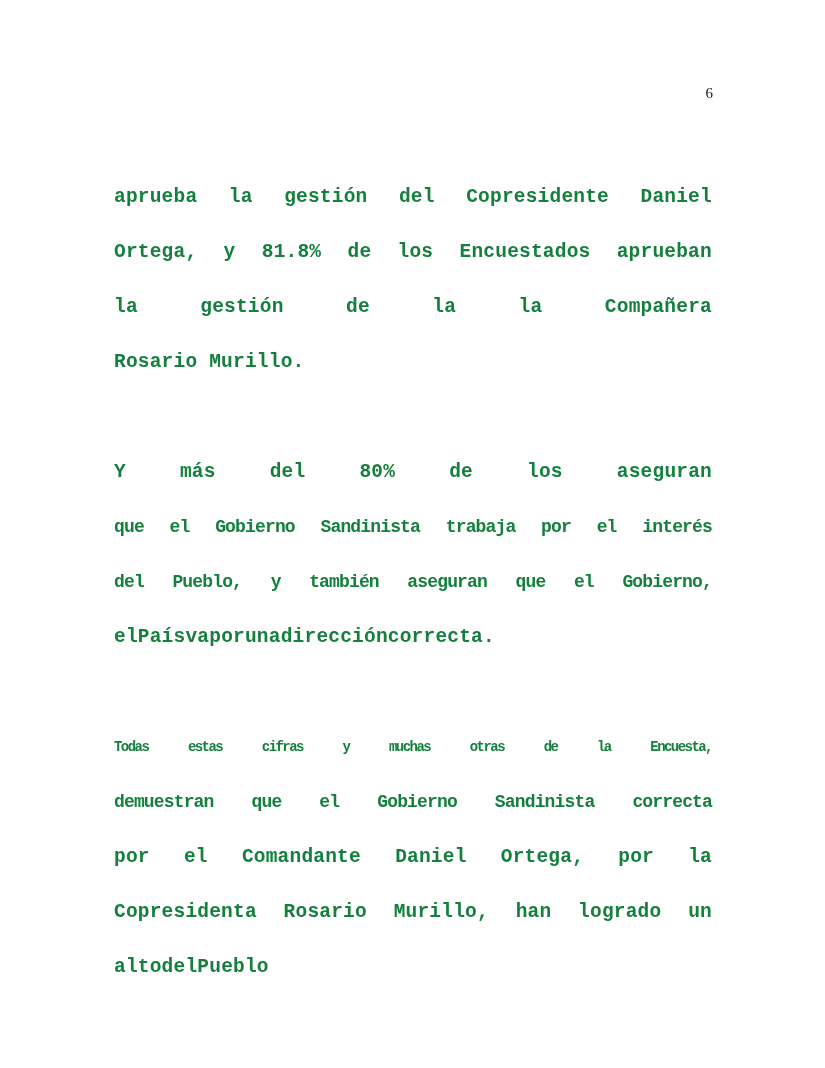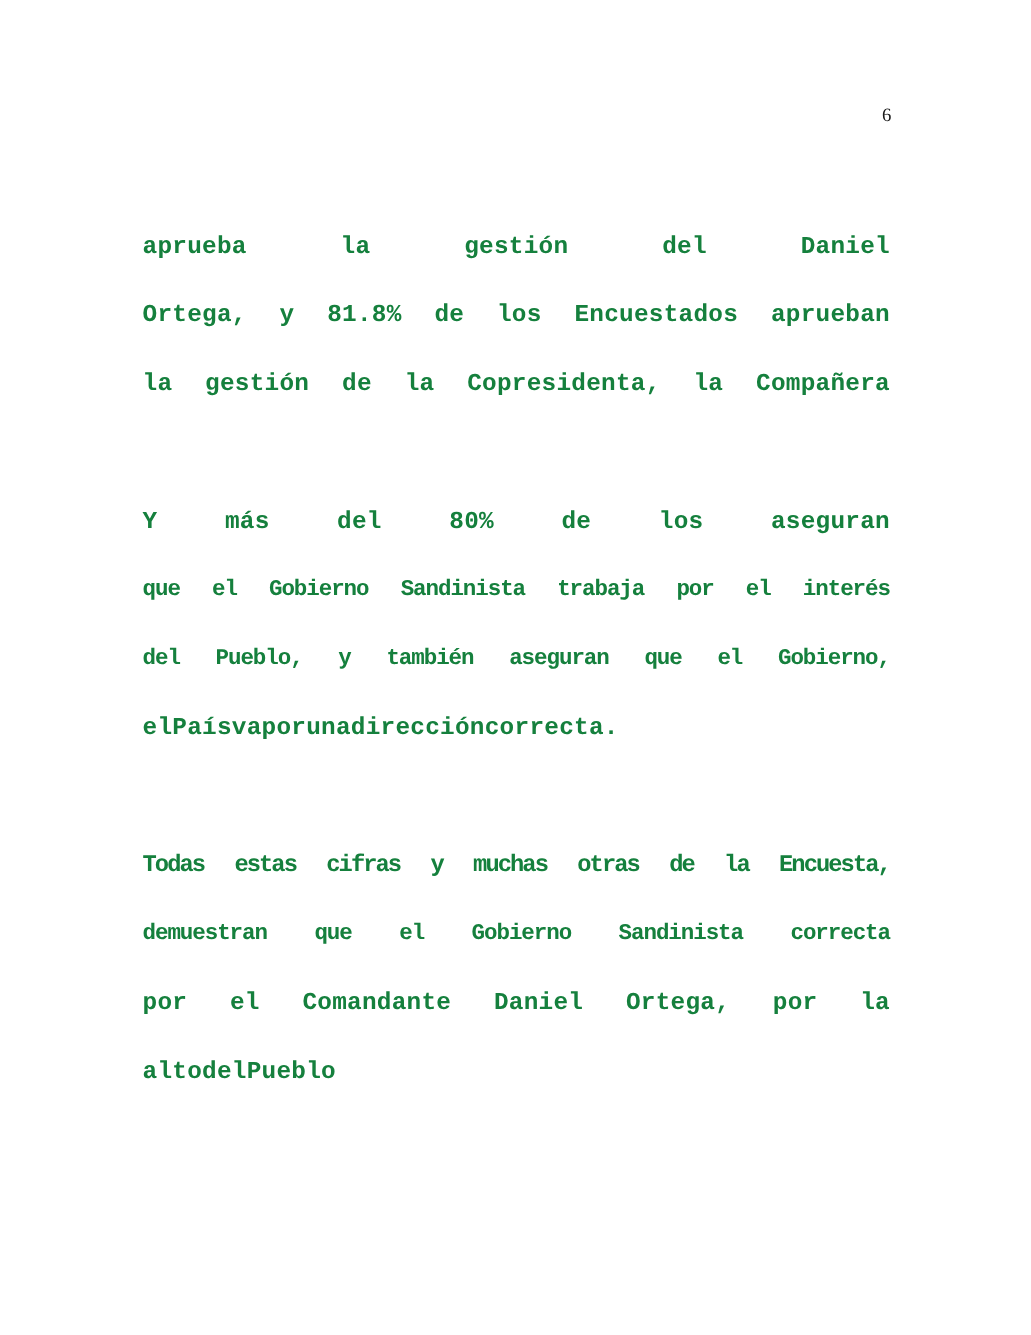--- a/index.html
+++ b/index.html
@@ -67,44 +67,46 @@
   }
   .w {
     display: inline-block;
   }
   
   .line.cond {
     font-size: 18px;
     letter-spacing: -0.85px;
   }
   .line.cond2 {
-    font-size: 19px;
+    font-size: 14px;
     letter-spacing: -1.55px;
   }
 </style>
 </head>
 <body>
 
 <div id="page">
 
   <div id="page-number">6</div>
 
   <div id="body-text">
       <div class="para">
-        <div class="line justify"><span class="w">aprueba</span><span class="w">la</span><span class="w">gestión</span><span class="w">del</span><span class="w">Daniel</span></div>
+        <div class="line justify"><span class="w">aprueba</span><span class="w">la</span><span class="w">gestión</span><span class="w">del</span><span class="w">Copresidente</span><span class="w">Daniel</span></div>
         <div class="line justify"><span class="w">Ortega,</span><span class="w">y</span><span class="w">81.8%</span><span class="w">de</span><span class="w">los</span><span class="w">Encuestados</span><span class="w">aprueban</span></div>
-        <div class="line justify"><span class="w">la</span><span class="w">gestión</span><span class="w">de</span><span class="w">la</span><span class="w">Copresidenta,</span><span class="w">la</span><span class="w">Compañera</span></div>
+        <div class="line justify"><span class="w">la</span><span class="w">gestión</span><span class="w">de</span><span class="w">la</span><span class="w">la</span><span class="w">Compañera</span></div>
+        <div class="line last"><span class="w">Rosario Murillo.</span></div>
       </div>
       <div class="para">
         <div class="line justify"><span class="w">Y</span><span class="w">más</span><span class="w">del</span><span class="w">80%</span><span class="w">de</span><span class="w">los</span><span class="w">aseguran</span></div>
         <div class="line justify cond"><span class="w">que</span><span class="w">el</span><span class="w">Gobierno</span><span class="w">Sandinista</span><span class="w">trabaja</span><span class="w">por</span><span class="w">el</span><span class="w">interés</span></div>
         <div class="line justify cond"><span class="w">del</span><span class="w">Pueblo,</span><span class="w">y</span><span class="w">también</span><span class="w">aseguran</span><span class="w">que</span><span class="w">el</span><span class="w">Gobierno,</span></div>
         <div class="line last"><span class="w">el</span><span class="w">País</span><span class="w">va</span><span class="w">por</span><span class="w">una</span><span class="w">dirección</span><span class="w">correcta.</span></div>
       </div>
       <div class="para">
         <div class="line justify cond2"><span class="w">Todas</span><span class="w">estas</span><span class="w">cifras</span><span class="w">y</span><span class="w">muchas</span><span class="w">otras</span><span class="w">de</span><span class="w">la</span><span class="w">Encuesta,</span></div>
         <div class="line justify cond"><span class="w">demuestran</span><span class="w">que</span><span class="w">el</span><span class="w">Gobierno</span><span class="w">Sandinista</span><span class="w">correcta</span></div>
         <div class="line justify"><span class="w">por</span><span class="w">el</span><span class="w">Comandante</span><span class="w">Daniel</span><span class="w">Ortega,</span><span class="w">por</span><span class="w">la</span></div>
+        <div class="line justify"><span class="w">Copresidenta</span><span class="w">Rosario</span><span class="w">Murillo,</span><span class="w">han</span><span class="w">logrado</span><span class="w">un</span></div>
         <div class="line last"><span class="w">alto</span><span class="w">del</span><span class="w">Pueblo</span></div>
       </div>
     </div>
 
 </div>
 
 </body></html>

